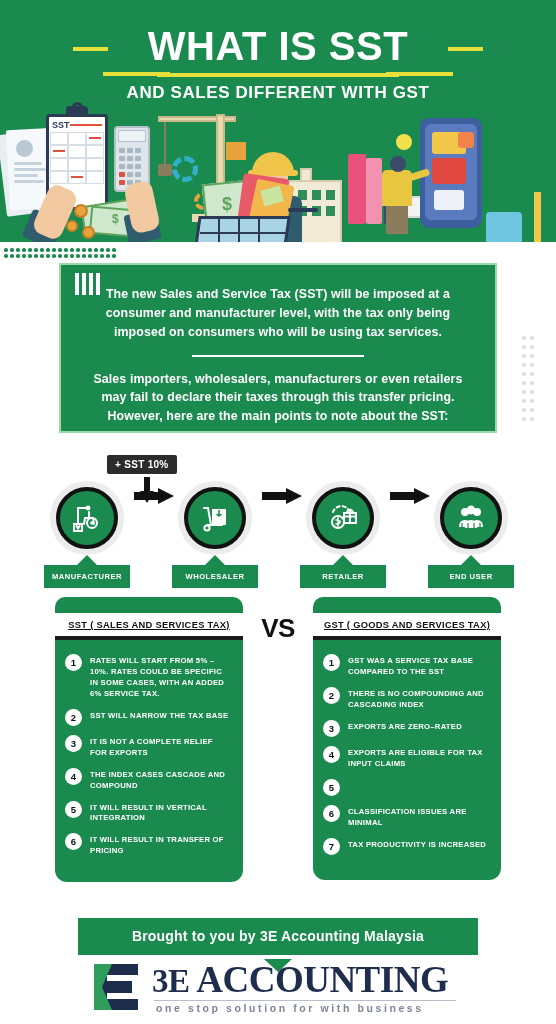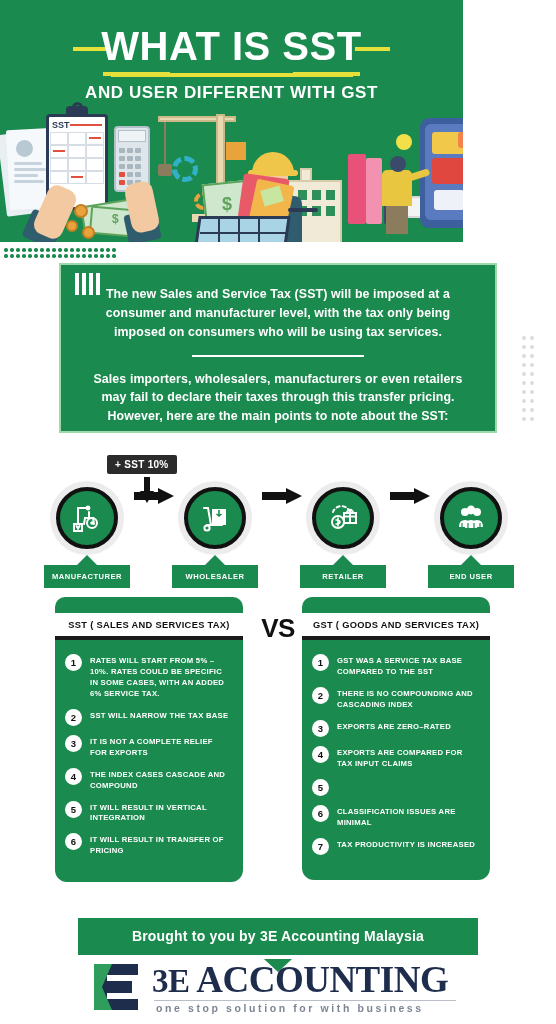--- a/index.html
+++ b/index.html
@@ -6,21 +6,21 @@
   html, body {
     width: 556px; height: 1024px;
     background: #ffffff;
     font-family: "Liberation Sans", sans-serif;
     overflow: hidden;
   }
   .page { position: relative; width: 556px; height: 1024px; background: #ffffff; }
 
   
   .header {
-    position: relative; width: 463px; height: 248px;
+    position: relative; width: 556px; height: 248px;
     background: #1a8a4e; overflow: hidden;
   }
   .title-wrap { padding-top: 26px; text-align: center; position: relative; z-index: 4; }
   .title {
     font-size: 40px; font-weight: bold; color: #ffffff;
     letter-spacing: 0.5px; line-height: 1.0;
     font-family: "Liberation Sans", sans-serif;
   }
   .title-rule {
     width: 242px; height: 4px; background: #e8e03a;
@@ -201,21 +201,21 @@
     position:absolute; width:0; height:0; border-left:11px solid transparent;
     border-right:11px solid transparent; border-bottom:11px solid #1a8a4e;
   }
 
   
   .cards { position:absolute; left:0; top:597px; width:556px; height:290px; }
   .card { position:absolute; width:188px; }
   .card-top { height:16px; background:#1a8a4e; border-radius:10px 10px 0 0; }
   .card-label {
     background:#ffffff; text-align:center; padding:7px 0 6px 0;
-    font-weight:bold; font-size:9.3px; color:#111111; letter-spacing:0.3px;
+    font-weight:bold; font-size:9.3px; color:#111111; letter-spacing:0.3px;text-decoration:underline;
   }
   .card-rule { height:4px; background:#1a1a1a; }
   .card-body {
     background:#1a8a4e; border-radius:0 0 12px 12px; padding:14px 12px 16px 10px;
   }
   .item { display:flex; align-items:flex-start; margin-bottom:9px; }
   .num {
     flex:0 0 auto; width:17px; height:17px; border-radius:50%; background:#ffffff;
     color:#111111; font-weight:bold; font-size:9.5px;
     display:flex; align-items:center; justify-content:center; margin-right:8px;
@@ -263,21 +263,21 @@
   <div class="header">
 
     <div class="dash dash-l1"></div>
     <div class="dash dash-l2"></div>
     <div class="dash dash-r1"></div>
     <div class="dash dash-r2"></div>
 
     <div class="title-wrap">
       <div class="title">WHAT IS SST</div>
       <div class="title-rule"></div>
-      <div class="subtitle">AND USER DIFFERENT WITH GST</div>
+      <div class="subtitle">AND SALES DIFFERENT WITH GST</div>
     </div>
 
     <div class="illus">
 
       <div class="il paper"></div>
       <div class="il paper2"></div>
       <div class="il paper-av"></div>
       <div class="il pl" style="left:14px;top:66px;width:28px;"></div>
       <div class="il pl" style="left:14px;top:72px;width:32px;"></div>
       <div class="il pl" style="left:14px;top:78px;width:24px;"></div>
@@ -611,40 +611,40 @@
           </div>
           <div class="item">
             <div class="num">6</div>
             <div class="itext">IT WILL RESULT IN TRANSFER OF PRICING</div>
           </div>
         </div>
     </div>
 
     <div class="vs">VS</div>
 
-    <div class="card" style="left:302px;top:0;border-radius:23px;">
+    <div class="card" style="left:313px;top:0;border-radius:23px;">
       <div class="card-top"></div>
       <div class="card-label">GST ( GOODS AND SERVICES TAX)</div>
       <div class="card-rule"></div>
       <div class="card-body" id="gst-list" style="min-height:240px;">
           <div class="item">
             <div class="num">1</div>
             <div class="itext">GST WAS A SERVICE TAX BASE COMPARED TO THE SST</div>
           </div>
           <div class="item">
             <div class="num">2</div>
             <div class="itext">THERE IS NO COMPOUNDING AND CASCADING INDEX</div>
           </div>
           <div class="item">
             <div class="num">3</div>
             <div class="itext">EXPORTS ARE ZERO–RATED</div>
           </div>
           <div class="item">
             <div class="num">4</div>
-            <div class="itext">EXPORTS ARE COMPARED FOR TAX INPUT CLAIMS</div>
+            <div class="itext">EXPORTS ARE ELIGIBLE FOR TAX INPUT CLAIMS</div>
           </div>
           <div class="item">
             <div class="num">5</div>
           </div>
           <div class="item">
             <div class="num">6</div>
             <div class="itext">CLASSIFICATION ISSUES ARE MINIMAL</div>
           </div>
           <div class="item">
             <div class="num">7</div>

